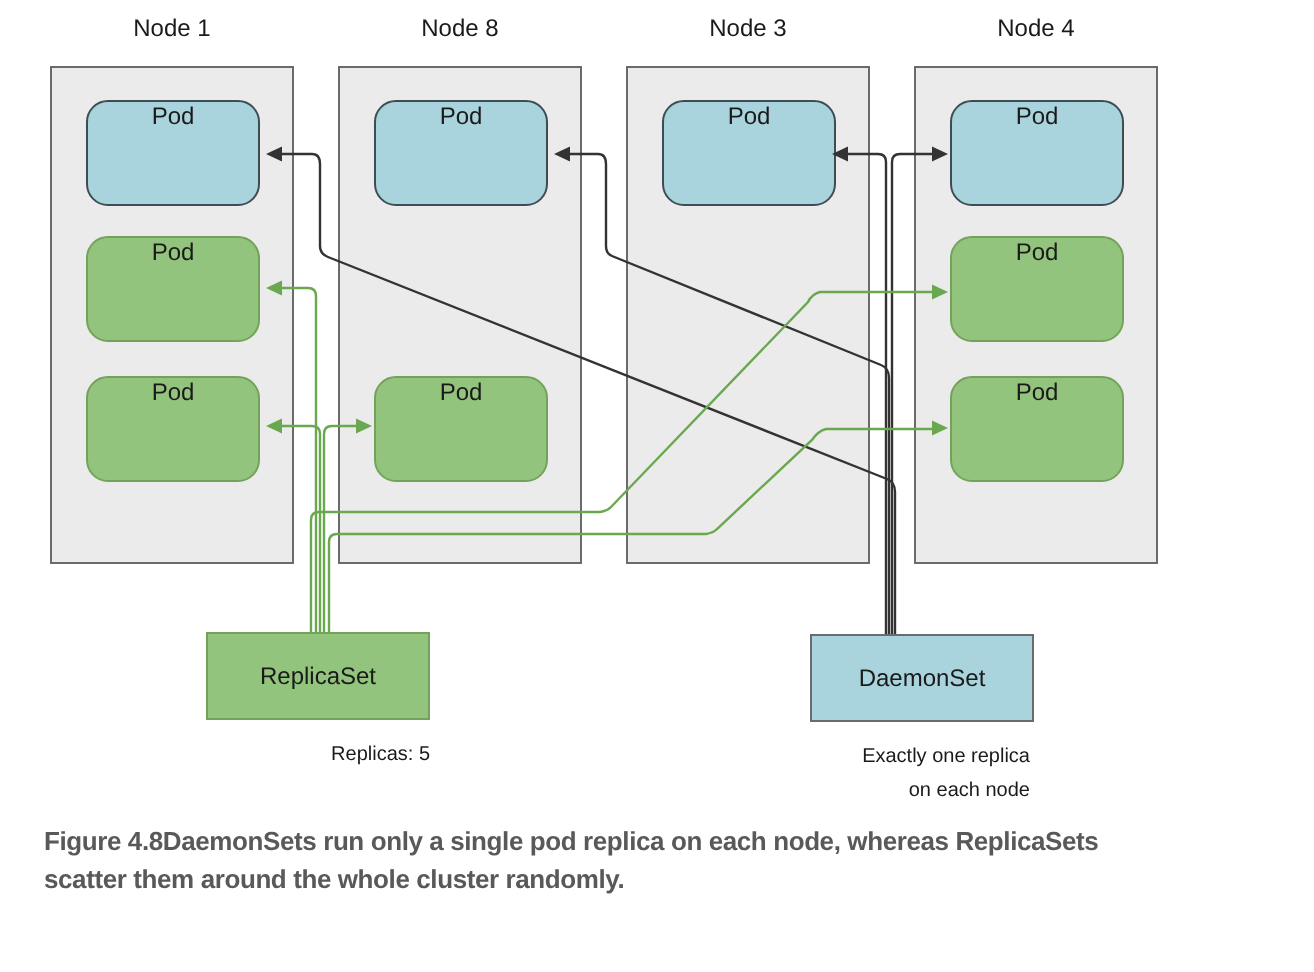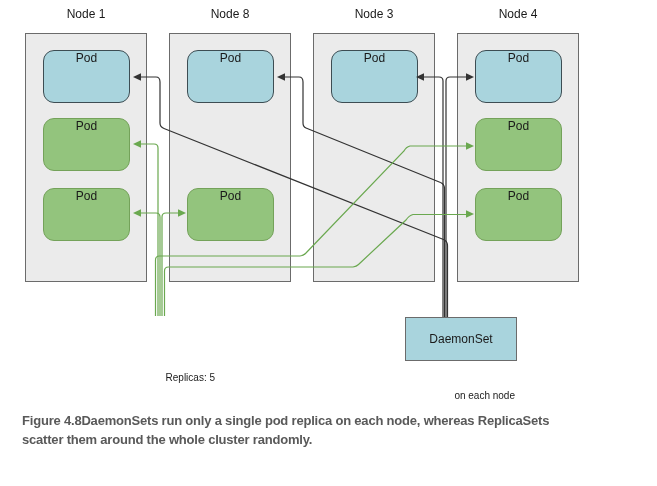--- a/index.html
+++ b/index.html
@@ -90,27 +90,30 @@
         </div>
       <div class="pod green row2">
           <span>Pod</span>
         </div>
       <div class="pod green row3">
           <span>Pod</span>
         </div>
     </div>
   </div>
 
+  <div class="ctrl-box" id="replicaset-box">
+    <span>ReplicaSet</span>
+  </div>
   <div class="ctrl-caption" id="replicaset-caption">Replicas: 5</div>
 
   <div class="ctrl-box" id="daemonset-box">
     <span>DaemonSet</span>
   </div>
   <div class="ctrl-caption" id="daemonset-caption">
-    <br>
+    <span>Exactly one replica</span><br>
     <span>on each node</span>
   </div>
 
   <svg class="wires" width="657" height="486" viewBox="0 0 657 486">
 
     <g>
       <path class="wire-black" d="M443,317 V81 Q443,77 439,77 H421"></path>
       <polygon class="head-black" points="416,77 424,73.2 424,80.8"></polygon>
       <path class="wire-black" d="M446,317 V81 Q446,77 450,77 H469"></path>
       <polygon class="head-black" points="474,77 466,73.2 466,80.8"></polygon>

